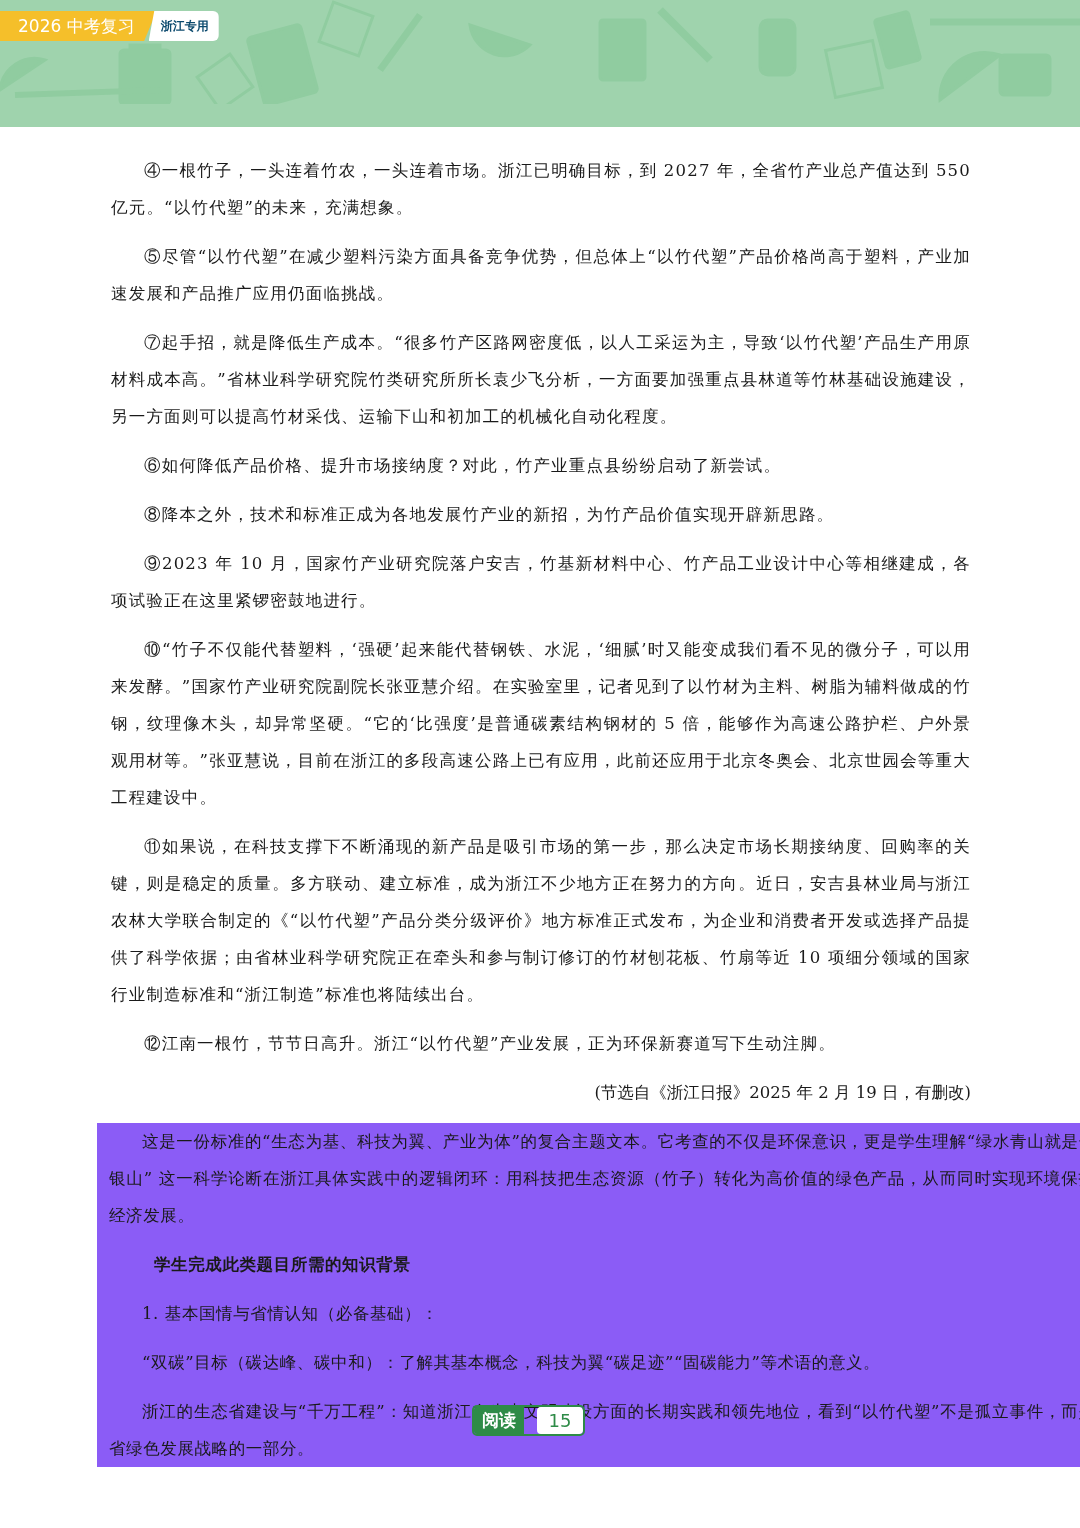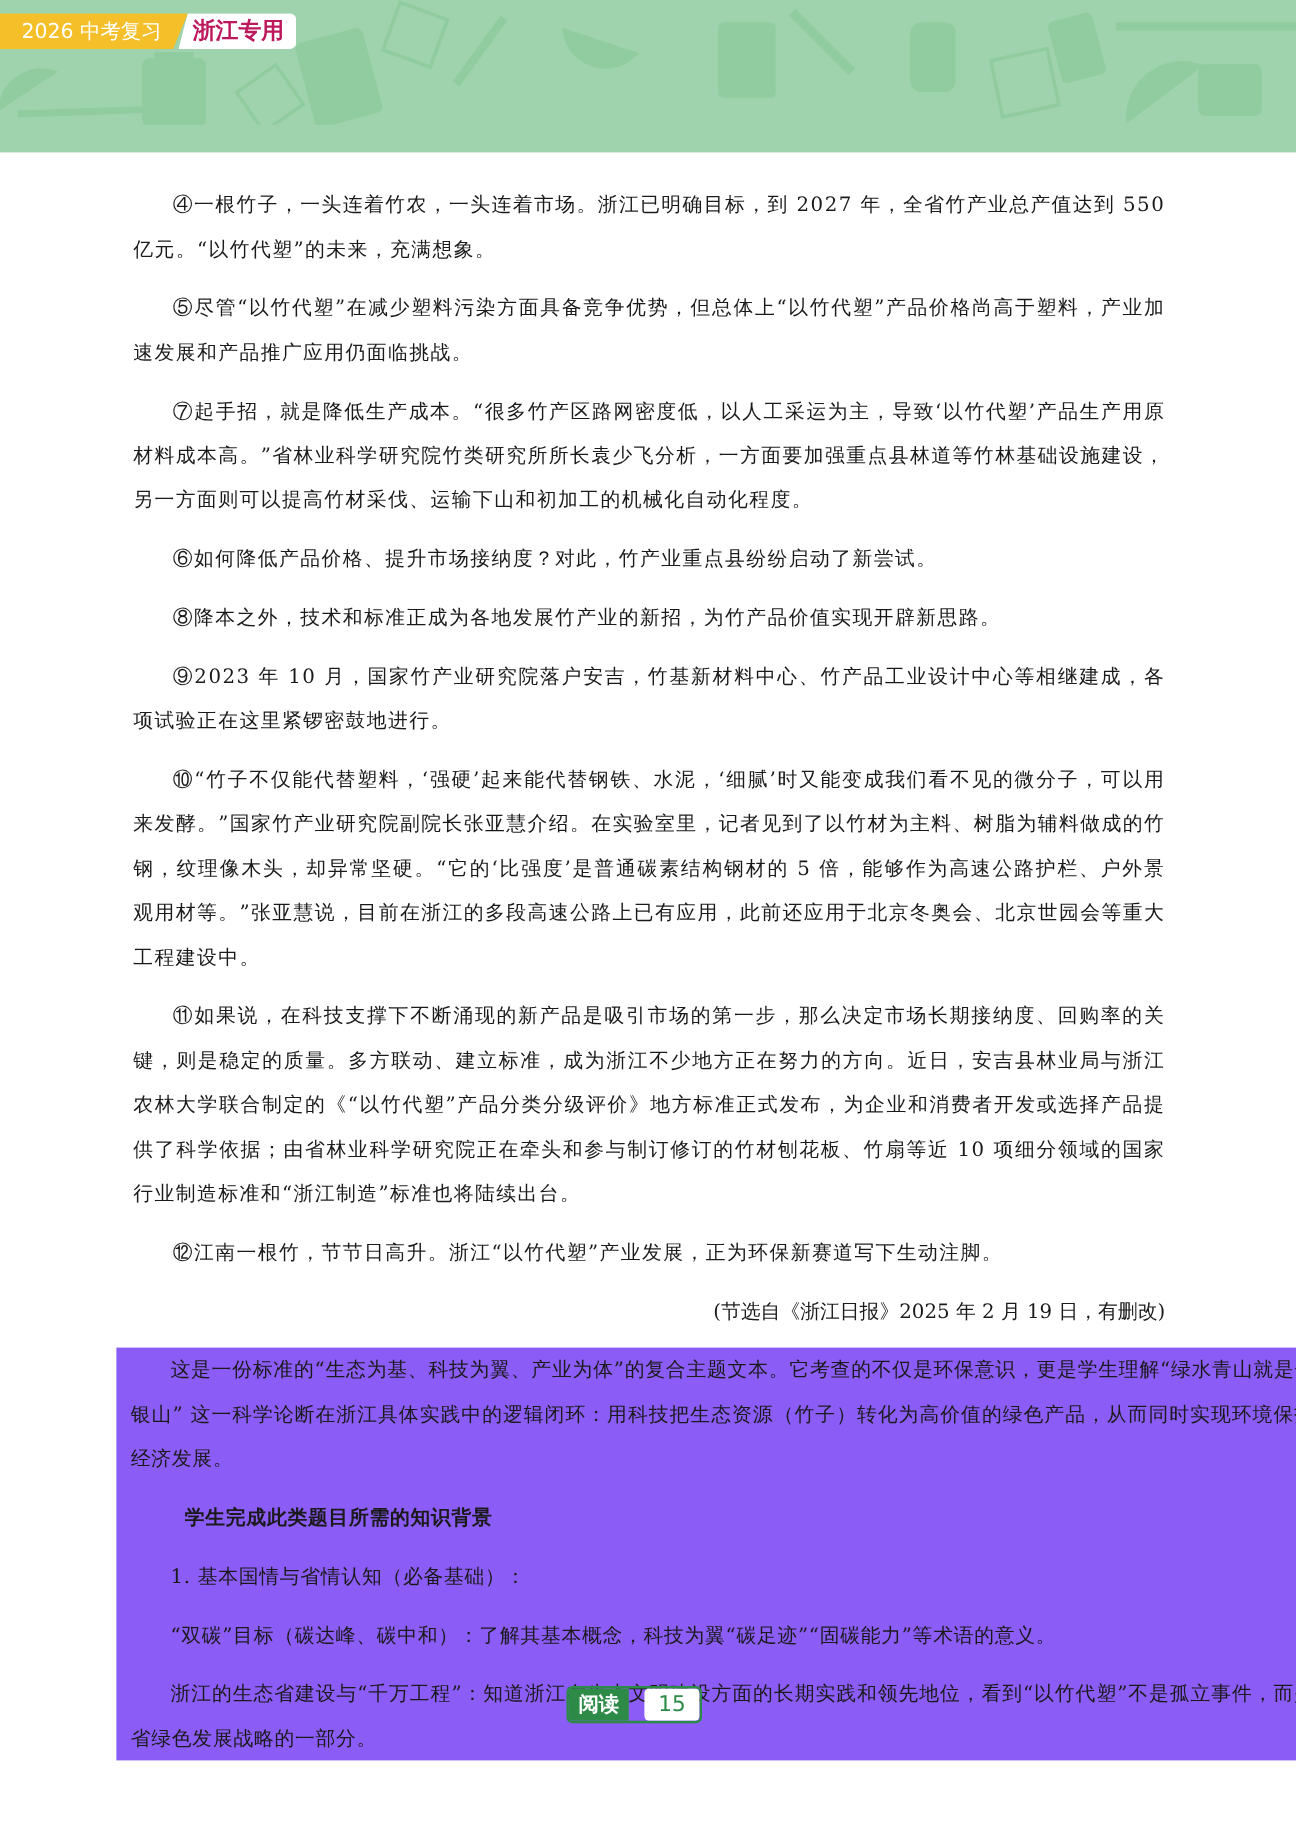--- a/index.html
+++ b/index.html
@@ -3,22 +3,22 @@
 <meta charset="utf-8">
 <style>
   html, body { margin:0; padding:0; }
   body { width:1080px; height:1528px; background:#ffffff; position:relative; overflow:hidden;
          font-family:"DejaVu Serif", "Liberation Serif", serif; color:#1a1a1a; }
   .banner { position:absolute; left:0; top:0; width:1080px; height:127px; background:#9fd3ad; overflow:hidden; }
   .banner .deco { position:absolute; opacity:0.55; }
   .badge { position:absolute; left:0; top:11px; height:30px; display:flex; align-items:stretch; }
   .badge .yellow { background:#f5bf2a; color:#ffffff; font-family:"DejaVu Sans","Liberation Sans",sans-serif;
      font-size:17px; padding:0 14px 0 18px; display:flex; align-items:center; clip-path:polygon(0 0,100% 0,92% 100%,0 100%); padding-right:22px; }
-  .badge .white { background:#ffffff; color:#be185d; font-family:"DejaVu Sans","Liberation Sans",sans-serif;
-     font-weight:bold; font-size:19px; padding:0 10px 0 12px; display:flex; align-items:center; margin-left:-8px;
+  .badge .white { background:#ffffff; color:#0c4a6e; font-family:"DejaVu Sans","Liberation Sans",sans-serif;
+     font-weight:bold; font-size:12px; padding:0 10px 0 12px; display:flex; align-items:center; margin-left:-8px;
      border-radius:0 6px 6px 0; clip-path:polygon(8% 0,100% 0,100% 100%,0 100%); }
   .content { position:absolute; left:99px; top:140px; width:884px; }
   .p { font-size:16.5px; line-height:37px; text-indent:2em; margin:12px; letter-spacing:1.2px; text-align:justify; }
   .source { font-size:16.5px; line-height:37px; text-align:right; padding-right:12px; margin:0; }
   .section-head { font-family:"DejaVu Sans","Liberation Sans",sans-serif; font-weight:bold; font-size:17px; line-height:36px; margin-top:0; }
   .analysis { background:#8b5cf6; padding:0; margin-left:-2px; width:1028px; }
   .analysis .p { font-family:"DejaVu Serif","Liberation Serif",serif; letter-spacing:0.6px; }
   .analysis .bold { font-family:"DejaVu Sans","Liberation Sans",sans-serif; font-weight:bold;padding-left:12px; }
   .footer { position:absolute; left:472px; top:1405px; display:flex; height:27px; border-radius:5px; overflow:hidden;
             border:2px solid #2e8b47;gap:13px; }

